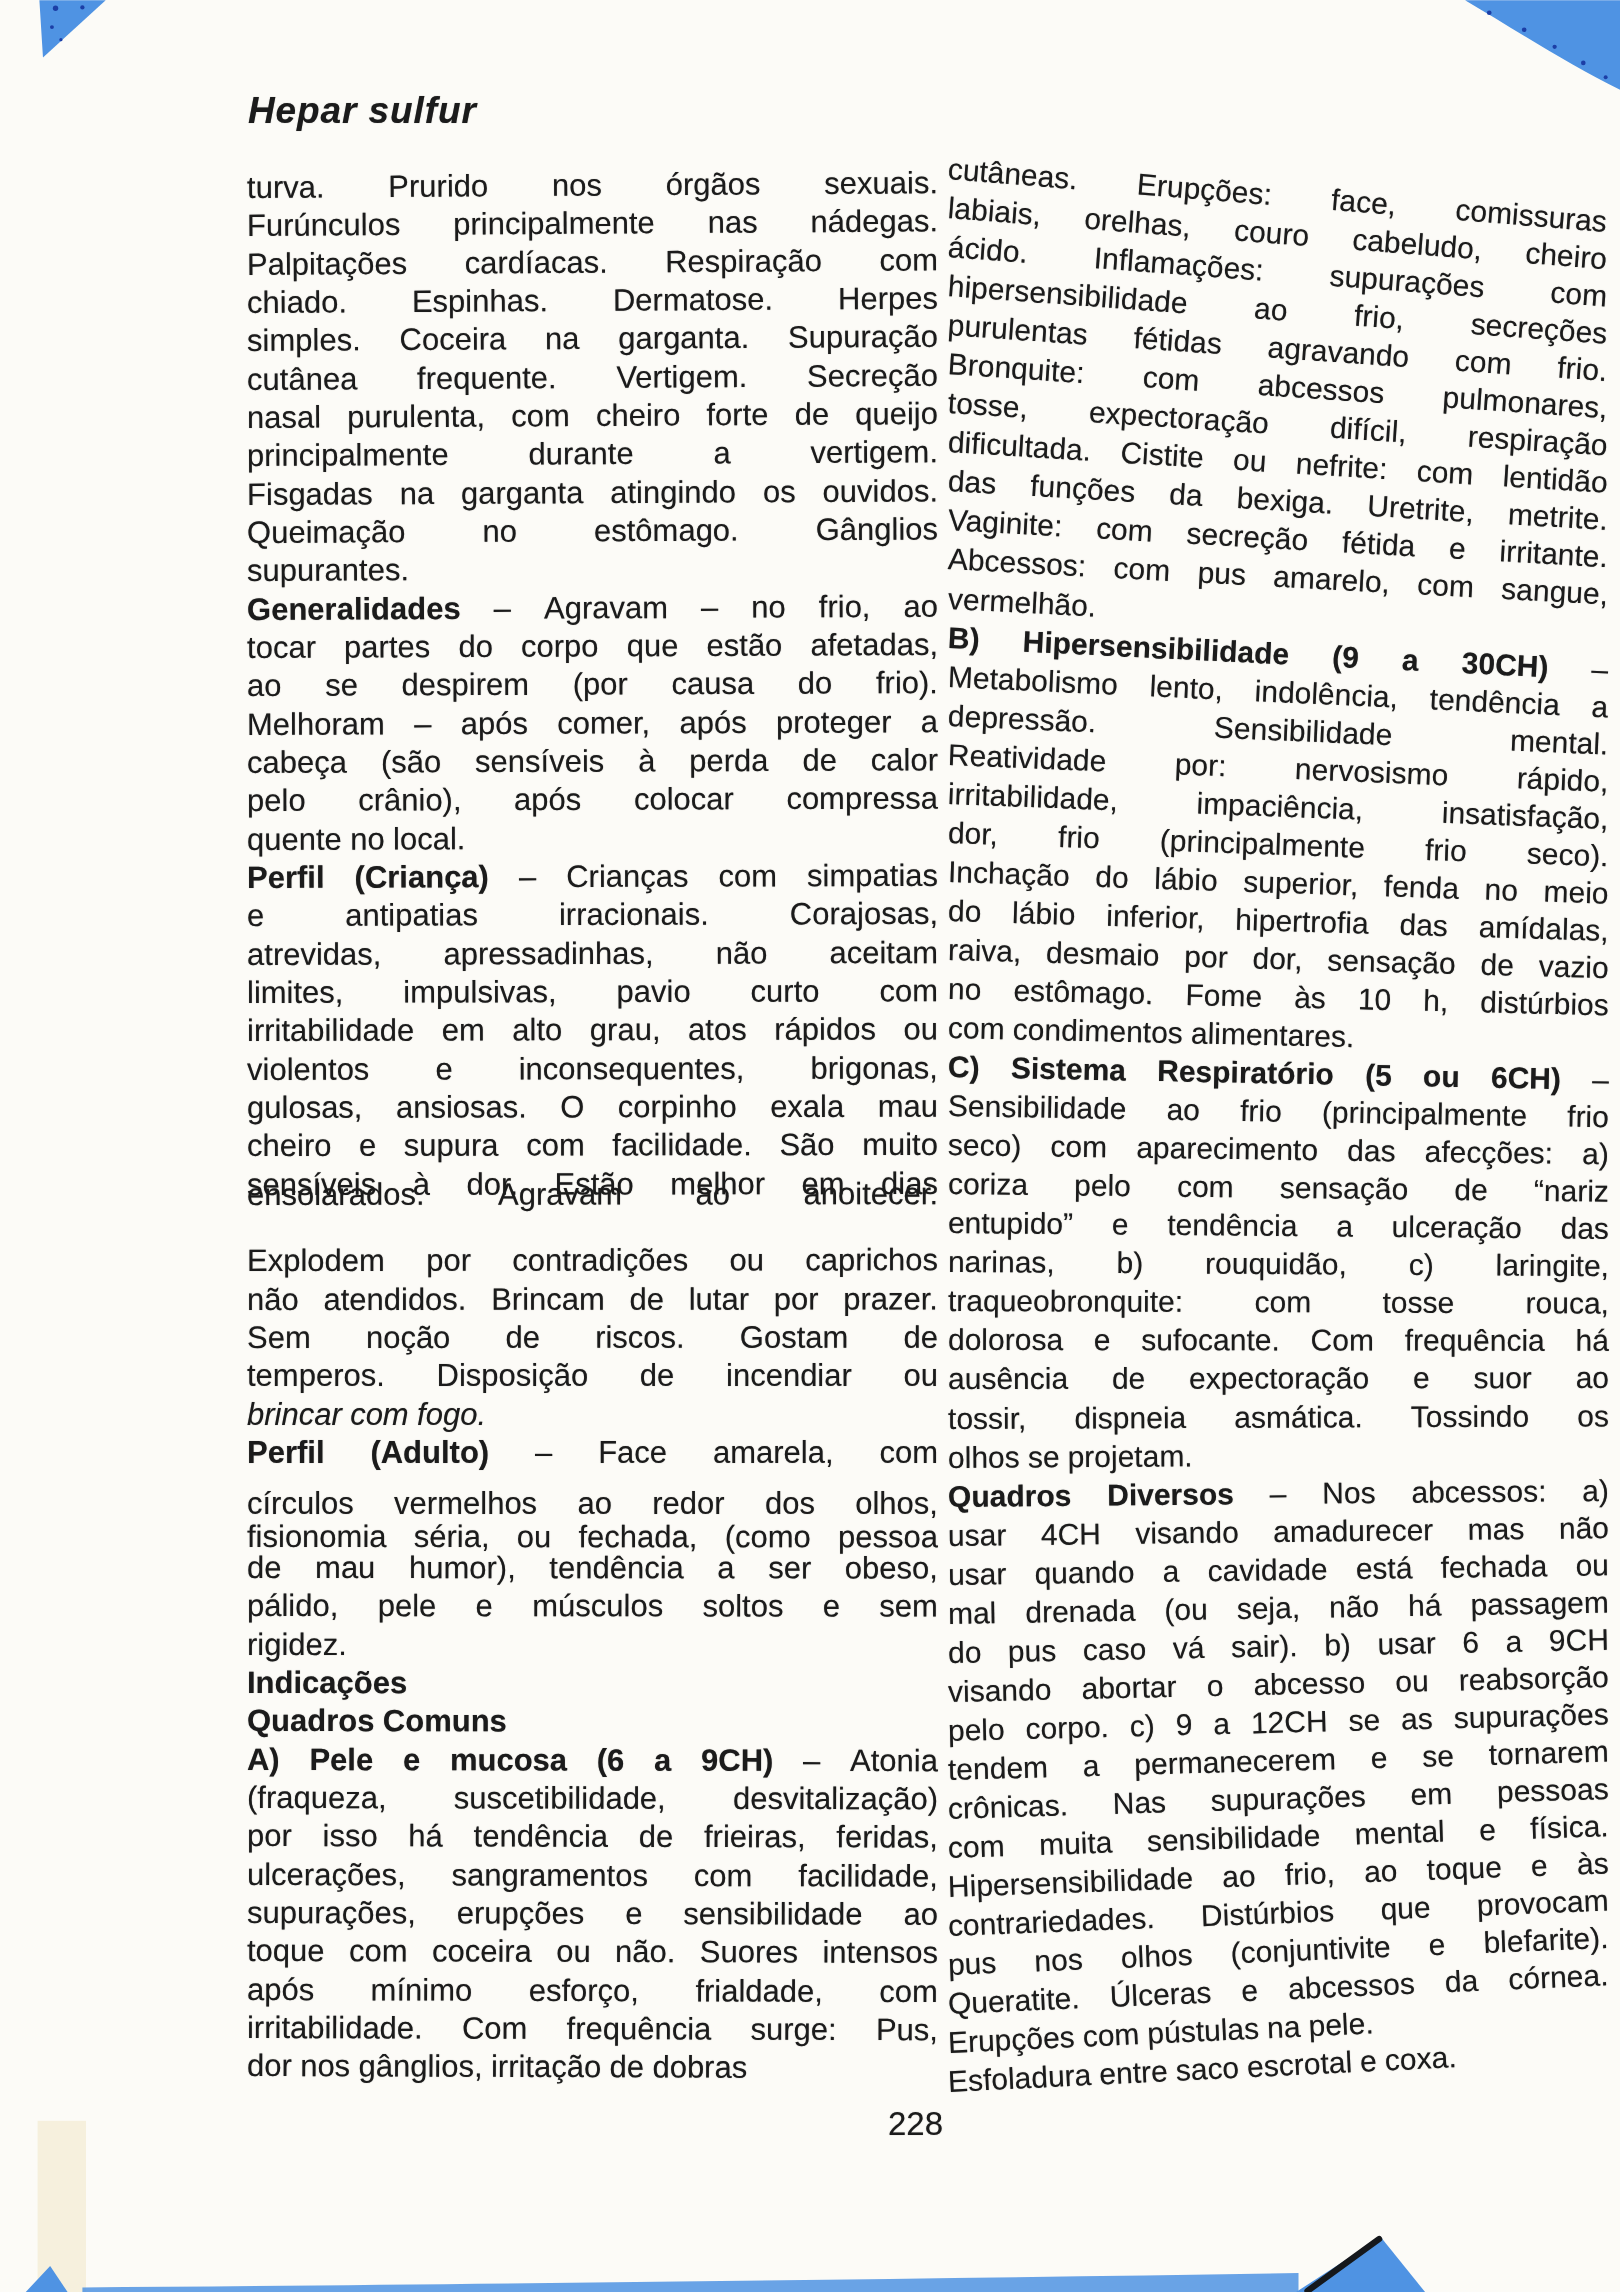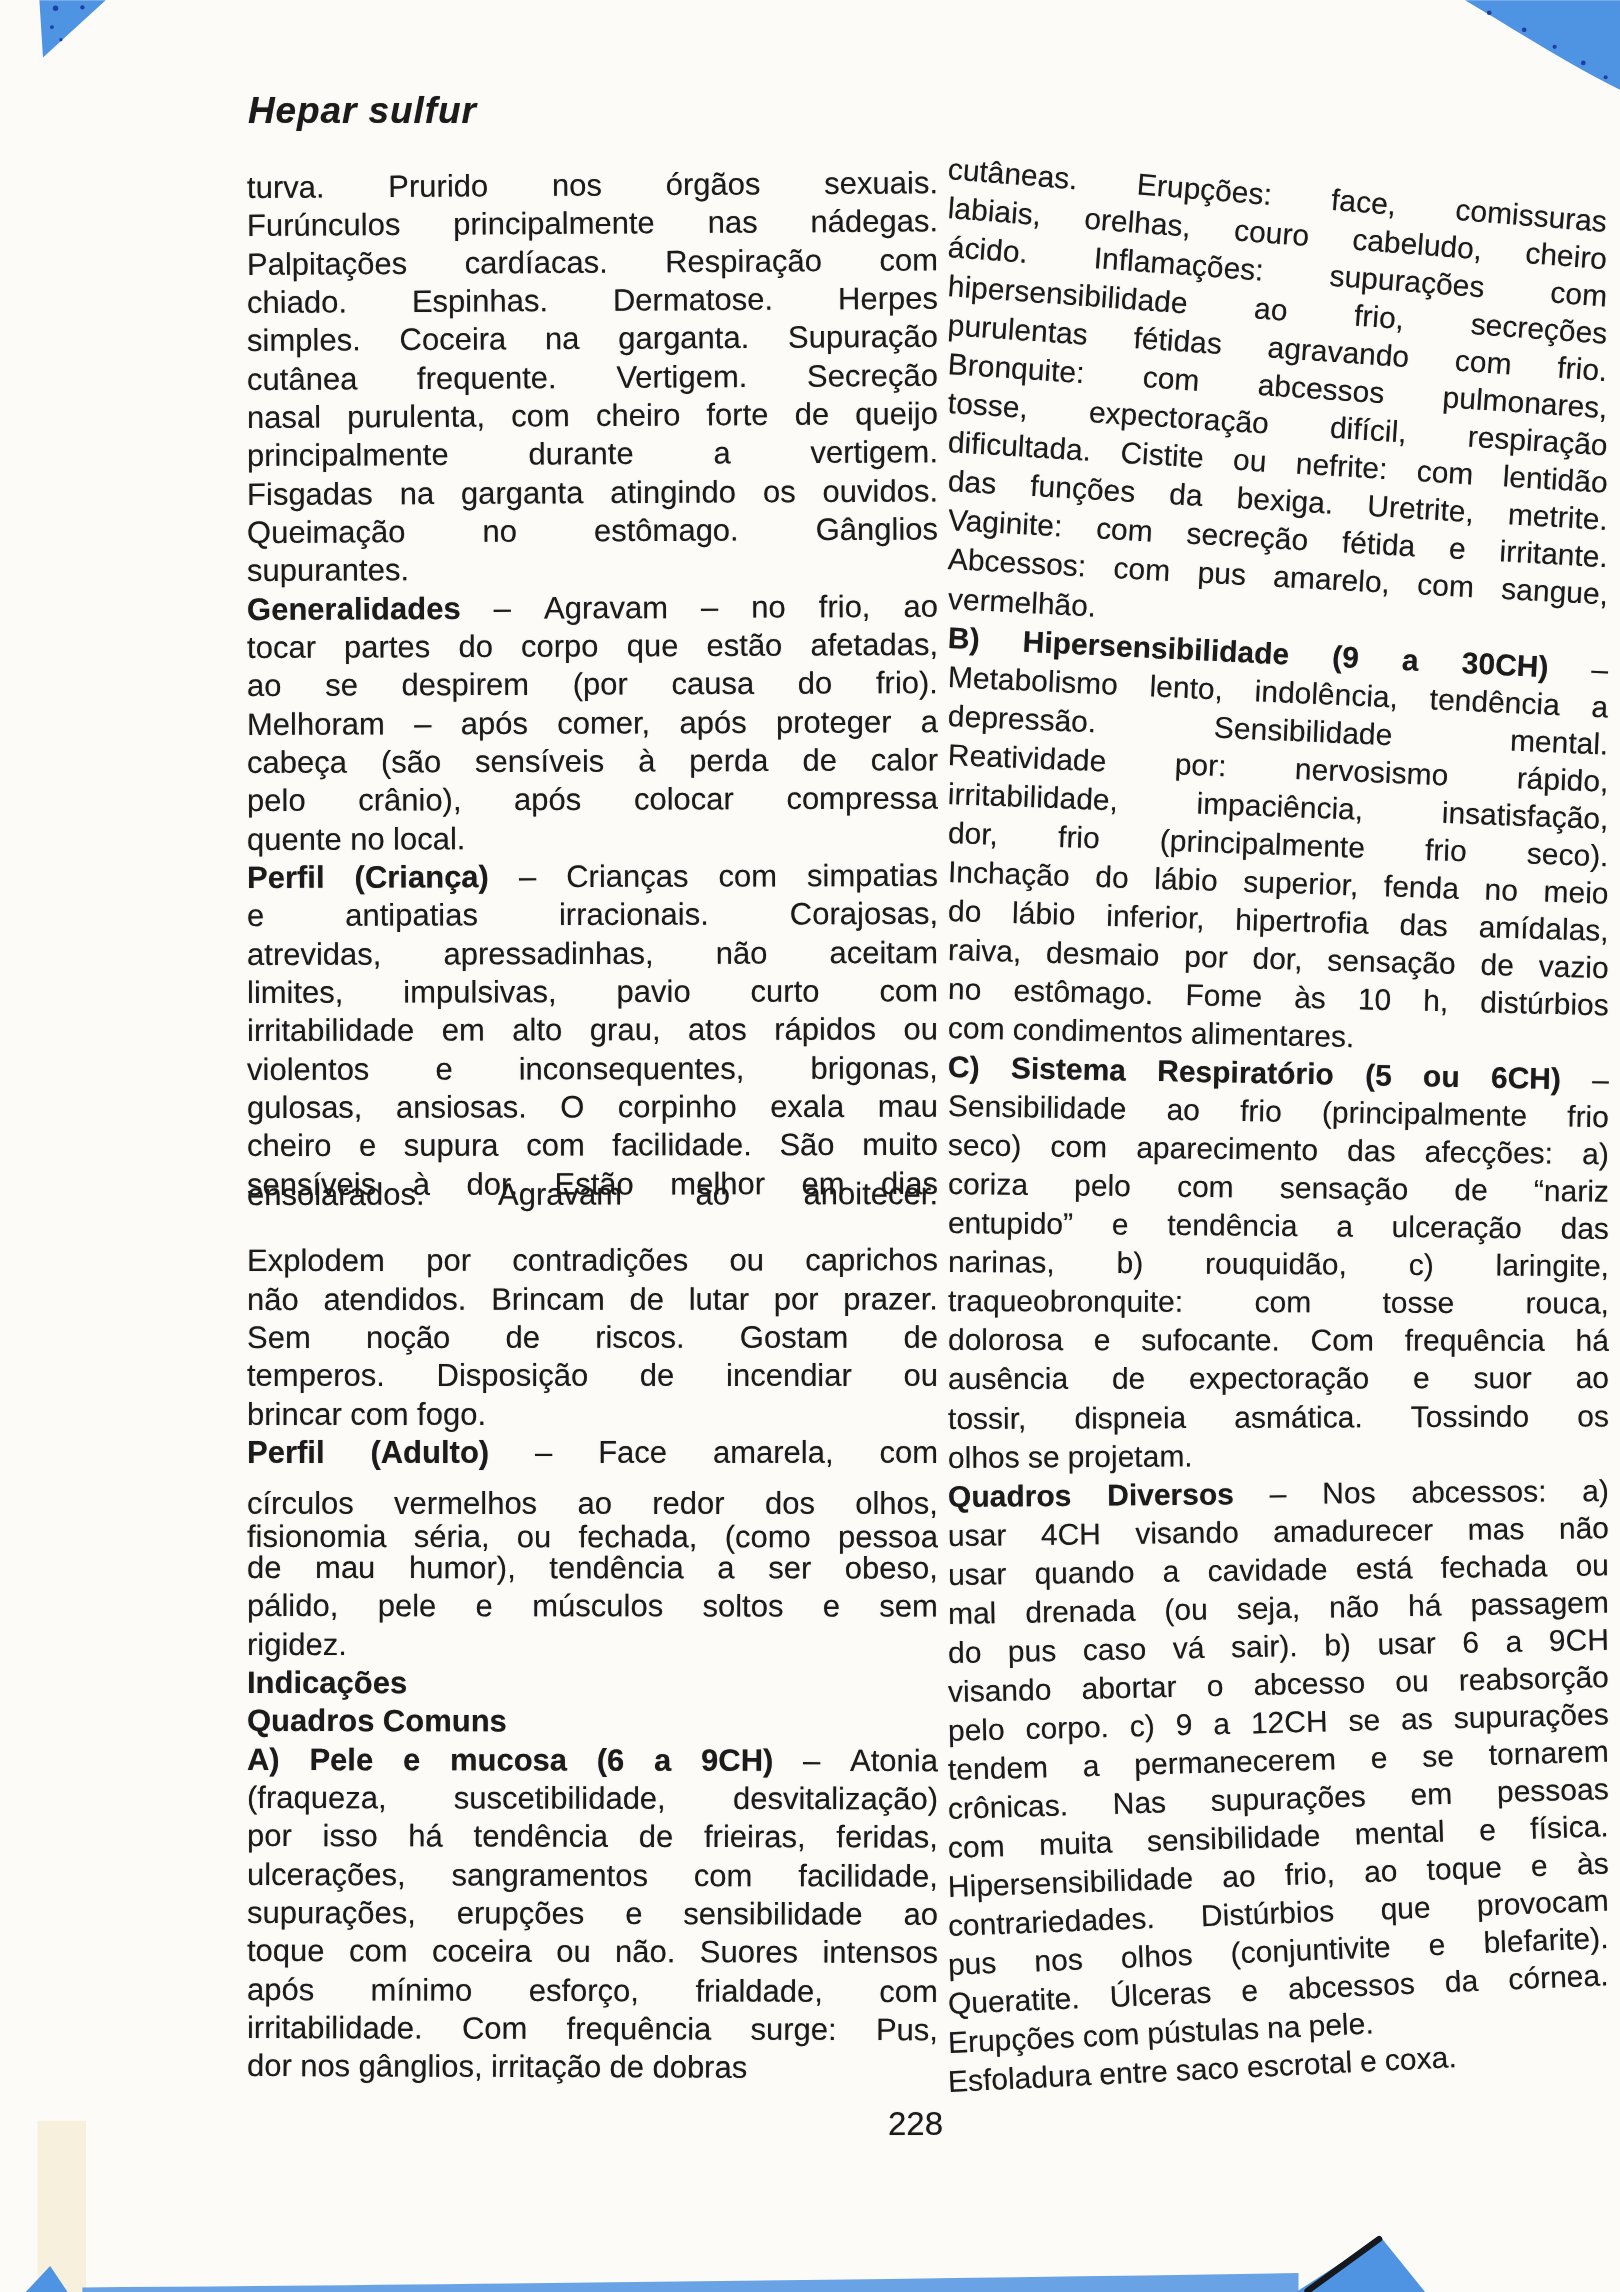--- a/index.html
+++ b/index.html
@@ -91,21 +91,21 @@
       <div class="line just" style="top: 843px; transform: rotate(-0.13deg);"><span>irritabilidade</span><span>em</span><span>alto</span><span>grau,</span><span>atos</span><span>rápidos</span><span>ou</span></div>
       <div class="line just" style="top: 882px; transform: rotate(-0.12deg);"><span>violentos</span><span>e</span><span>inconsequentes,</span><span>brigonas,</span></div>
       <div class="line just" style="top: 920px; transform: rotate(-0.11deg);"><span>gulosas,</span><span>ansiosas.</span><span>O</span><span>corpinho</span><span>exala</span><span>mau</span></div>
       <div class="line just" style="top: 958px; transform: rotate(-0.09deg);"><span>cheiro</span><span>e</span><span>supura</span><span>com</span><span>facilidade.</span><span>São</span><span>muito</span></div>
       <div class="line just" style="top: 997px; transform: rotate(-0.08deg);"><span>sensíveis</span><span>à</span><span>dor.</span><span>Estão</span><span>melhor</span><span>em</span><span>dias</span></div>
       <div class="line just" style="top: 1007px; transform: rotate(-0.07deg);"><span>ensolarados.</span><span>Agravam</span><span>ao</span><span>anoitecer.</span></div>
       <div class="line just" style="top: 1073px; transform: rotate(-0.06deg);"><span>Explodem</span><span>por</span><span>contradições</span><span>ou</span><span>caprichos</span></div>
       <div class="line just" style="top: 1112px; transform: rotate(-0.04deg);"><span>não</span><span>atendidos.</span><span>Brincam</span><span>de</span><span>lutar</span><span>por</span><span>prazer.</span></div>
       <div class="line just" style="top: 1150px; transform: rotate(-0.03deg);"><span>Sem</span><span>noção</span><span>de</span><span>riscos.</span><span>Gostam</span><span>de</span></div>
       <div class="line just" style="top: 1188px; transform: rotate(-0.02deg);"><span>temperos.</span><span>Disposição</span><span>de</span><span>incendiar</span><span>ou</span></div>
-      <div class="line" style="top: 1227px; transform: rotate(-0.01deg);"><span>brincar</span><span>com</span><span>fogo.</span></div>
+      <div class="line" style="top: 1227px; transform: rotate(-0.01deg); font-style: italic;"><span>brincar</span><span>com</span><span>fogo.</span></div>
       <div class="line just" style="top: 1265px; transform: rotate(0deg);"><span class="b">Perfil</span><span class="b">(Adulto)</span><span>–</span><span>Face</span><span>amarela,</span><span>com</span></div>
       <div class="line just" style="top: 1316px; transform: rotate(0.02deg);"><span>círculos</span><span>vermelhos</span><span>ao</span><span>redor</span><span>dos</span><span>olhos,</span></div>
       <div class="line just" style="top: 1349px; transform: rotate(0.03deg);"><span>fisionomia</span><span>séria,</span><span>ou</span><span>fechada,</span><span>(como</span><span>pessoa</span></div>
       <div class="line just" style="top: 1380px; transform: rotate(0.04deg);"><span>de</span><span>mau</span><span>humor),</span><span>tendência</span><span>a</span><span>ser</span><span>obeso,</span></div>
       <div class="line just" style="top: 1418px; transform: rotate(0.05deg); justify-content: space-between;"><span>pálido,</span><span>pele</span><span>e</span><span>músculos</span><span>soltos</span><span>e</span><span>sem</span></div>
       <div class="line" style="top: 1457px; transform: rotate(0.07deg);"><span>rigidez.</span></div>
       <div class="line" style="top: 1495px; transform: rotate(0.08deg);"><span class="b">Indicações</span></div>
       <div class="line" style="top: 1533px; transform: rotate(0.09deg);"><span class="b">Quadros</span><span class="b">Comuns</span></div>
       <div class="line just" style="top: 1572px; transform: rotate(0.1deg);"><span class="b">A)</span><span class="b">Pele</span><span class="b">e</span><span class="b">mucosa</span><span class="b">(6</span><span class="b">a</span><span class="b">9CH)</span><span>–</span><span>Atonia</span></div>
       <div class="line just" style="top: 1610px; transform: rotate(0.11deg);"><span>(fraqueza,</span><span>suscetibilidade,</span><span>desvitalização)</span></div>

